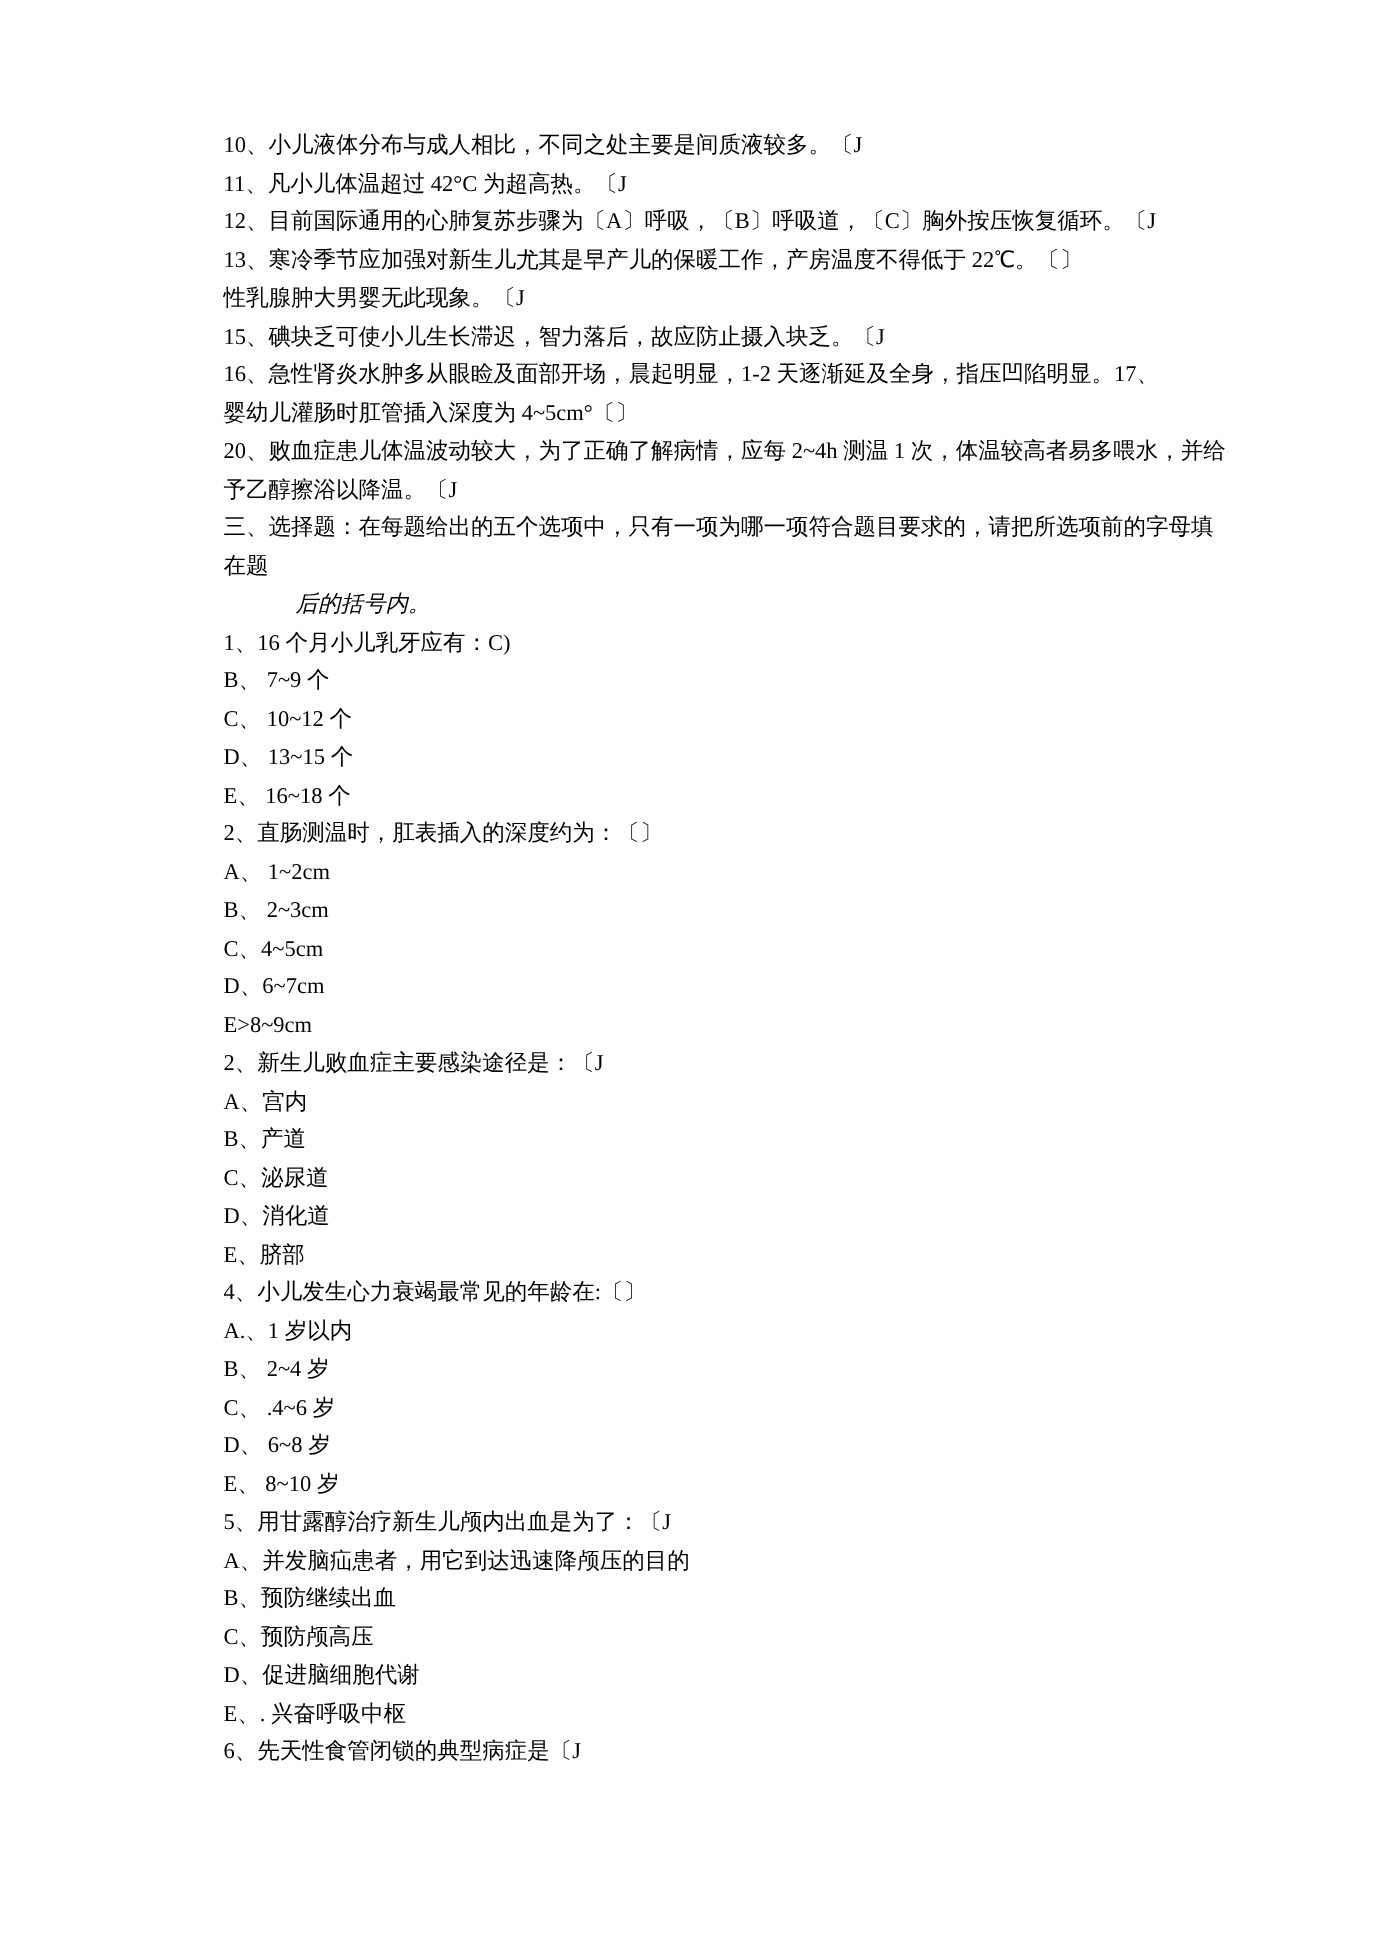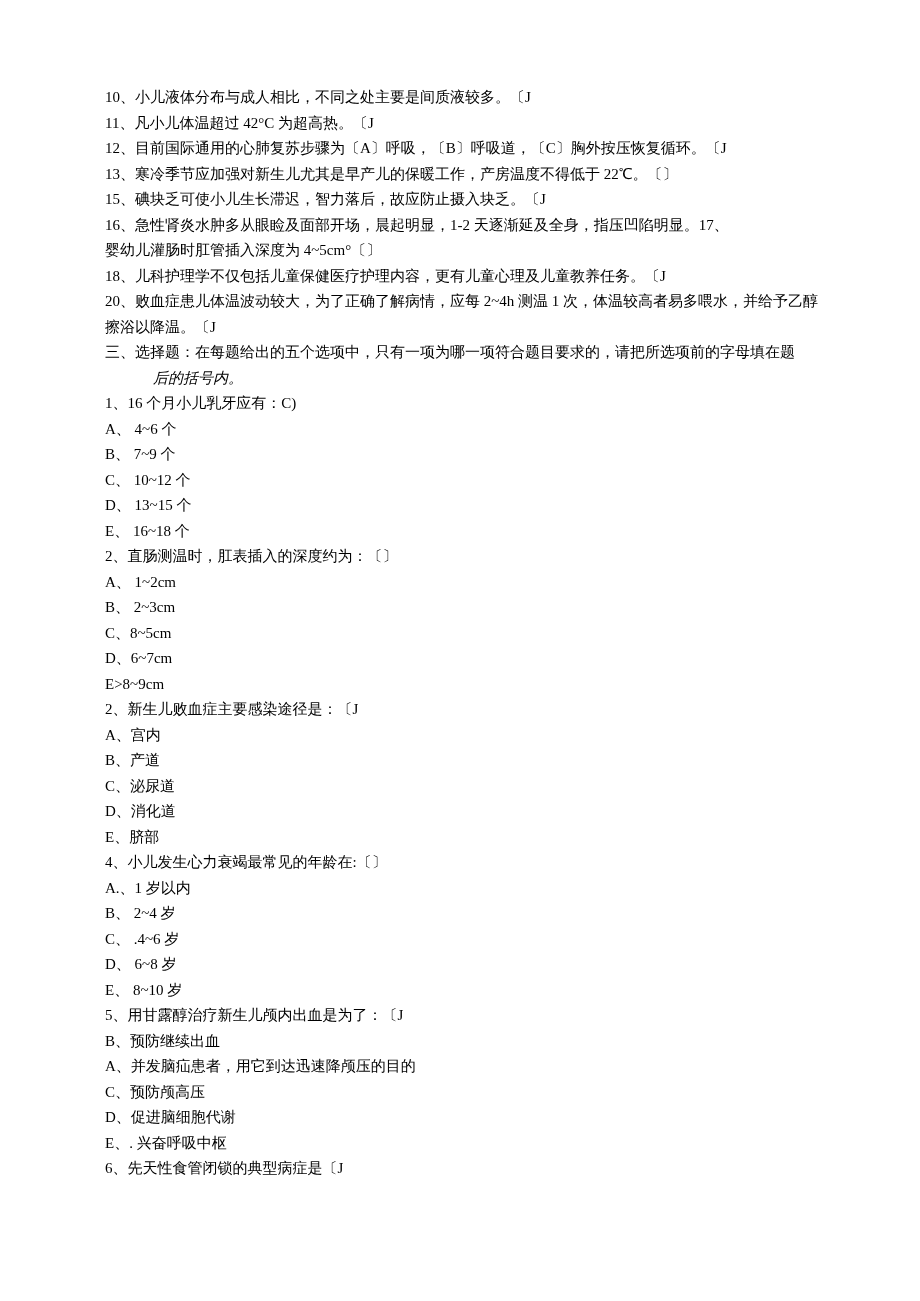--- a/index.html
+++ b/index.html
@@ -10,65 +10,65 @@
     width: 920px;
   }
   .page {
     padding: 85px 100px 60px 105px;
     font-size: 15px;
     color: #000000;
     line-height: 25.5px;
   }
   .line {
     display: block;
+    margin-left: 44px;
   }
   .indent {
     padding-left: 48px;
     font-style: italic;
   }
 </style>
 </head>
 <body>
 
 <div class="page">
   <span class="line">10、小儿液体分布与成人相比，不同之处主要是间质液较多。〔J</span>
   <span class="line">11、凡小儿体温超过 42°C 为超高热。〔J</span>
   <span class="line">12、目前国际通用的心肺复苏步骤为〔A〕呼吸，〔B〕呼吸道，〔C〕胸外按压恢复循环。〔J</span>
   <span class="line">13、寒冷季节应加强对新生儿尤其是早产儿的保暖工作，产房温度不得低于 22℃。〔〕</span>
+  <span class="line">性乳腺肿大男婴无此现象。〔J</span>
   <span class="line">15、碘块乏可使小儿生长滞迟，智力落后，故应防止摄入块乏。〔J</span>
   <span class="line">16、急性肾炎水肿多从眼睑及面部开场，晨起明显，1-2 天逐渐延及全身，指压凹陷明显。17、</span>
   <span class="line">婴幼儿灌肠时肛管插入深度为 4~5cm°〔〕</span>
-  <span class="line">18、儿科护理学不仅包括儿童保健医疗护理内容，更有儿童心理及儿童教养任务。〔J</span>
   <span class="line">20、败血症患儿体温波动较大，为了正确了解病情，应每 2~4h 测温 1 次，体温较高者易多喂水，并给予乙醇擦浴以降温。〔J</span>
   <span class="line">三、选择题：在每题给出的五个选项中，只有一项为哪一项符合题目要求的，请把所选项前的字母填在题</span>
   <span class="line indent">后的括号内。</span>
   <span class="line">1、16 个月小儿乳牙应有：C)</span>
-  <span class="line">A、 4~6 个</span>
   <span class="line">B、 7~9 个</span>
   <span class="line">C、 10~12 个</span>
   <span class="line">D、 13~15 个</span>
   <span class="line">E、 16~18 个</span>
   <span class="line">2、直肠测温时，肛表插入的深度约为：〔〕</span>
   <span class="line">A、 1~2cm</span>
   <span class="line">B、 2~3cm</span>
-  <span class="line">C、8~5cm</span>
+  <span class="line">C、4~5cm</span>
   <span class="line">D、6~7cm</span>
   <span class="line">E&gt;8~9cm</span>
   <span class="line">2、新生儿败血症主要感染途径是：〔J</span>
   <span class="line">A、宫内</span>
   <span class="line">B、产道</span>
   <span class="line">C、泌尿道</span>
   <span class="line">D、消化道</span>
   <span class="line">E、脐部</span>
   <span class="line">4、小儿发生心力衰竭最常见的年龄在:〔〕</span>
   <span class="line">A.、1 岁以内</span>
   <span class="line">B、 2~4 岁</span>
   <span class="line">C、 .4~6 岁</span>
   <span class="line">D、 6~8 岁</span>
   <span class="line">E、 8~10 岁</span>
   <span class="line">5、用甘露醇治疗新生儿颅内出血是为了：〔J</span>
+  <span class="line">A、并发脑疝患者，用它到达迅速降颅压的目的</span>
   <span class="line">B、预防继续出血</span>
-  <span class="line">A、并发脑疝患者，用它到达迅速降颅压的目的</span>
   <span class="line">C、预防颅高压</span>
   <span class="line">D、促进脑细胞代谢</span>
   <span class="line">E、. 兴奋呼吸中枢</span>
   <span class="line">6、先天性食管闭锁的典型病症是〔J</span>
 </div>
 
 </body></html>

